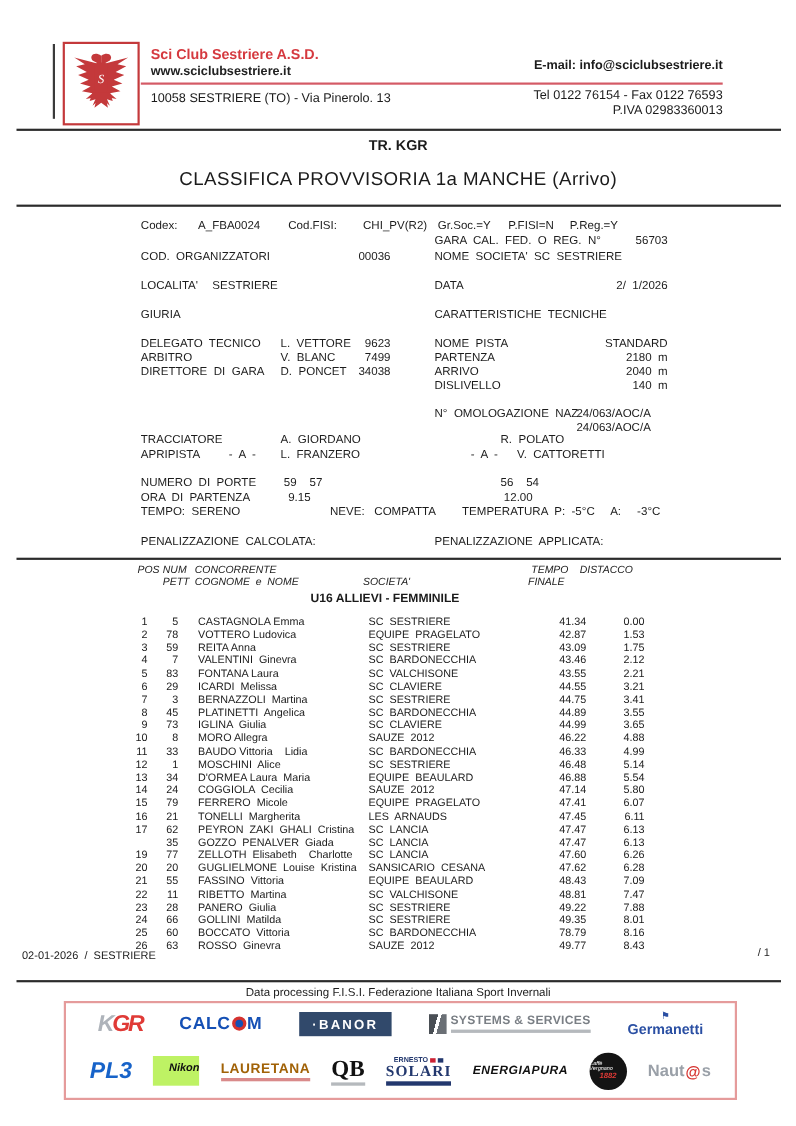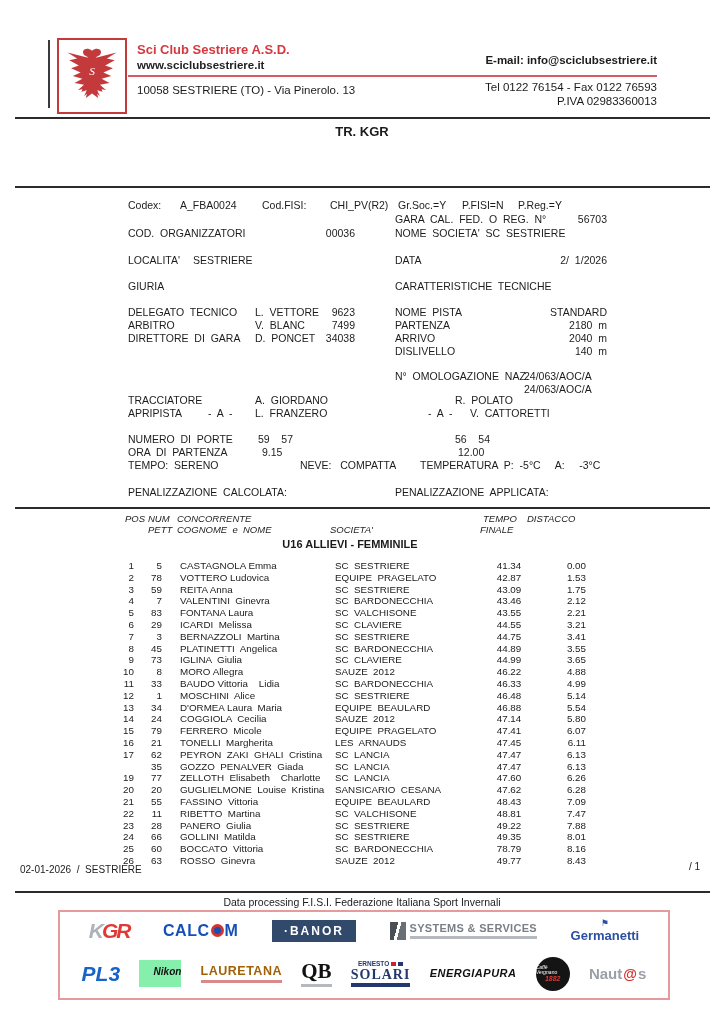--- a/index.html
+++ b/index.html
@@ -21,41 +21,41 @@
   .title-c{position:absolute;left:0;width:724px;text-align:center;white-space:pre;}
   
   .rhead{position:absolute;font-size:9.5px;font-style:italic;white-space:pre;color:#222;}
   .rows{position:absolute;left:0;top:560px;width:724px;}
   .result-row{position:relative;height:11.8px;}
   .cell{position:absolute;font-size:9.8px;white-space:pre;line-height:11.8px;}
   .cell.pos{left:108px;width:26px;text-align:right;}
   .cell.num{left:136px;width:26px;text-align:right;}
   .cell.name{left:180px;}
   .cell.club{left:335px;}
-  .cell.time{left:485px;width:48px;text-align:center;}
+  .cell.time{left:485px;width:48px;text-align:right;}
   .cell.gap{left:538px;width:48px;text-align:right;}
   
   .sponsor-box{position:absolute;left:58px;top:910px;width:608px;height:86px;border:2px solid #e59b9b;
                display:flex;flex-direction:column;justify-content:space-around;background:#fff;}
   .srow{display:flex;align-items:center;justify-content:space-around;padding:0 12px;}
   .logo{display:flex;flex-direction:column;align-items:center;justify-content:center;line-height:1;}
   .kgr{font-size:21px;font-weight:800;font-style:italic;letter-spacing:-2px;}
   .kgr .k{color:#aeb3ba;} .kgr .gr{color:#e03a36;}
   .calcom{font-size:16px;font-weight:800;color:#1550b5;display:flex;align-items:center;letter-spacing:.5px;}
   .calcom-o{display:inline-block;width:13px;height:13px;border-radius:50%;border:3px solid #d6332f;
             box-sizing:border-box;margin:0 1px;background:#1550b5;}
   .banor{background:#31496b;color:#fff;font-size:12px;letter-spacing:2px;padding:5px 12px;font-weight:bold;}
   .syslogo{display:flex;align-items:center;gap:4px;}
   .sysbars{width:16px;height:18px;background:linear-gradient(105deg,#4a4f55 40%,#fff 40%,#fff 55%,#6a6f75 55%);}
   .systext{font-size:11px;font-weight:bold;color:#7a7f85;letter-spacing:.3px;}
   .tagbar{height:3px;background:#b5b9bd;margin-top:2px;width:100%;}
   .germ{color:#2a4fa3;font-size:13px;font-weight:bold;}
   .flagicon{font-size:9px;color:#2a4fa3;margin-bottom:1px;}
   .pl3{font-size:21px;font-weight:800;font-style:italic;color:#1763c9;}
-  .nikon{background:#86efac;width:42px;height:27px;display:flex;align-items:flex-end;justify-content:center;
+  .nikon{background:#bef264;width:42px;height:27px;display:flex;align-items:flex-end;justify-content:center;
          font-size:10px;font-weight:800;font-style:italic;color:#111;padding-bottom:3px;box-sizing:border-box;}
   .lauretana{color:#a16207;font-size:12.5px;font-weight:800;letter-spacing:.5px;}
   .qb{font-family:"Liberation Serif","DejaVu Serif",serif;font-size:21px;font-weight:bold;color:#111;}
   .ernesto{font-size:6.5px;font-weight:bold;color:#23386e;display:flex;align-items:center;gap:2px;}
   .sq{display:inline-block;width:5px;height:4px;}
   .solari{font-family:"Liberation Serif","DejaVu Serif",serif;font-size:14px;font-weight:bold;color:#23386e;letter-spacing:1px;}
   .solaribar{height:4px;background:#23386e;width:100%;margin-top:1px;}
   .energia{font-size:11px;font-weight:800;font-style:italic;color:#111;letter-spacing:.5px;}
   .vergnano{width:34px;height:34px;border-radius:50%;background:#141414;display:flex;flex-direction:column;
             align-items:center;justify-content:center;color:#fff;}
@@ -87,20 +87,21 @@
   <div class="club-name">Sci Club Sestriere A.S.D.</div>
   <div class="website">www.sciclubsestriere.it</div>
   <div class="hdr-right" style="top:54px;font-weight:bold;">E-mail: info@sciclubsestriere.it</div>
   <div class="redline" style="left:128px;top:75px;width:529px;"></div>
   <div class="address">10058 SESTRIERE (TO) - Via Pinerolo. 13</div>
   <div class="hdr-right" style="top:81px;">Tel 0122 76154 - Fax 0122 76593</div>
   <div class="hdr-right" style="top:95px;">P.IVA 02983360013</div>
 
   <div class="hline" style="left:15px;top:117px;width:695px;"></div>
   <div class="title-c" style="top:124px;font-size:13px;font-weight:bold;">TR. KGR</div>
+  <div class="title-c" style="top:153px;font-size:17px;letter-spacing:.4px;">CLASSIFICA PROVVISORIA 1a MANCHE (Arrivo)</div>
   <div class="hline" style="left:15px;top:186px;width:695px;"></div>
 
   <span class="t" style="left:128px;top:199px;">Codex:</span>
   <span class="t" style="left:180px;top:199px;">A_FBA0024</span>
   <span class="t" style="left:262px;top:199px;">Cod.FISI:</span>
   <span class="t" style="left:330px;top:199px;">CHI_PV(R2)</span>
   <span class="t" style="left:398px;top:199px;">Gr.Soc.=Y</span>
   <span class="t" style="left:462px;top:199px;">P.FISI=N</span>
   <span class="t" style="left:518px;top:199px;">P.Reg.=Y</span>
 

